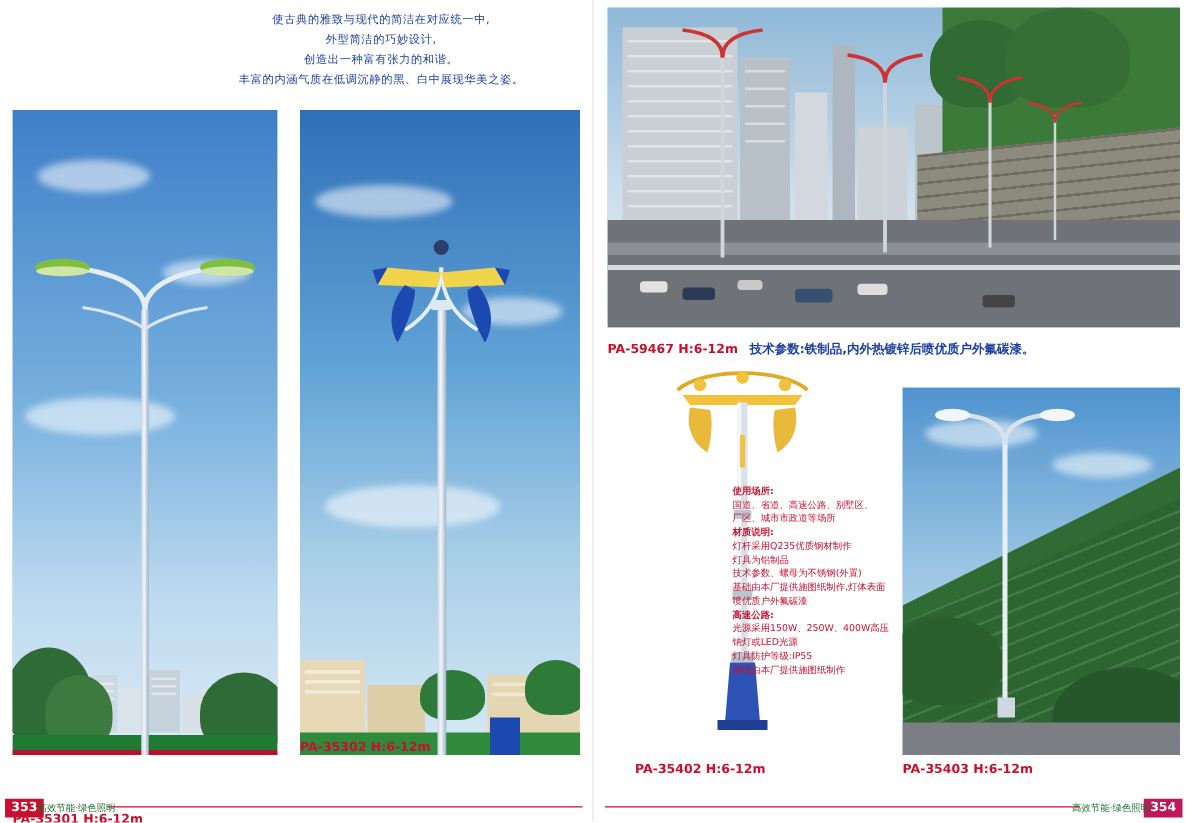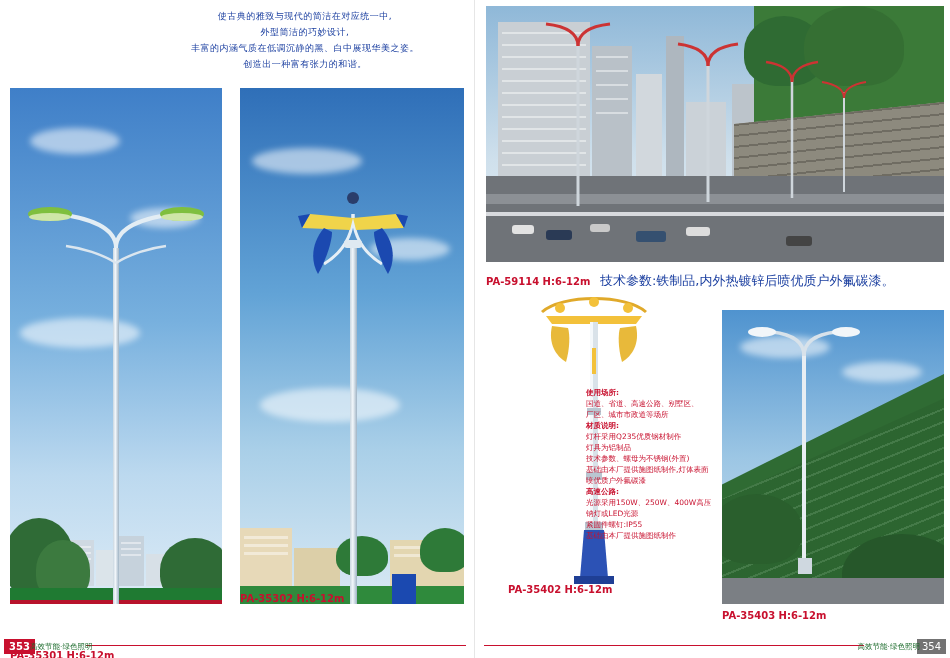--- a/index.html
+++ b/index.html
@@ -16,56 +16,56 @@
   .headline{
     position:absolute;left:155px;top:8px;width:300px;
     text-align:center;color:#1b3fa0;font-size:9px;line-height:16px;
     letter-spacing:.5px;
   }
   .headline div{white-space:nowrap;}
 
   
   .photo{position:absolute;overflow:hidden;background:#9fc7e8;}
   .cap{position:absolute;font-size:10px;font-weight:bold;color:#c8102e;white-space:nowrap;}
-  .cap .sub{color:#1b3fa0;font-weight:normal;font-size:13px;margin-left:6px;}
+  .cap .sub{color:#1b3fa0;font-weight:bold;font-size:10px;margin-left:6px;}
 
   
   .sky{position:absolute;inset:0;background:linear-gradient(#3f7fc8 0%,#77b0de 45%,#bcd9ef 75%,#dcebf6 100%);}
   .sky2{position:absolute;inset:0;background:linear-gradient(#2f6fb8 0%,#62a3d6 40%,#a9cfe8 70%,#d9e9f4 100%);}
   .cloud{position:absolute;background:rgba(255,255,255,.55);border-radius:50%;filter:blur(3px);}
   .shrub{position:absolute;border-radius:50% 50% 40% 40%;}
   .bldg{position:absolute;}
   .win{position:absolute;background:rgba(255,255,255,.45);}
 
   
   .pole{position:absolute;background:linear-gradient(90deg,#c9d6e0,#f2f7fb 40%,#9fb3c4);}
 
   
   .spec{position:absolute;color:#c8102e;font-size:7.5px;line-height:11px;white-space:nowrap;}
   .spec .b{color:#c8102e;font-weight:bold;}
 
   
   .footbar{position:absolute;left:0;bottom:0;width:100%;height:28px;}
   .foot-left-num{position:absolute;left:4px;bottom:4px;background:#c8102e;color:#fff;font-size:10px;font-weight:bold;padding:2px 5px;}
   .foot-left-txt{position:absolute;left:30px;bottom:6px;color:#1b6b2b;font-size:7.5px;}
-  .foot-right-num{position:absolute;right:4px;bottom:4px;background:#737373;color:#fff;font-size:10px;font-weight:normal;padding:2px 5px;}
+  .foot-right-num{position:absolute;right:4px;bottom:4px;background:#be185d;color:#fff;font-size:10px;font-weight:bold;padding:2px 5px;}
   .foot-right-txt{position:absolute;right:30px;bottom:6px;color:#1b6b2b;font-size:7.5px;}
   .rule{position:absolute;height:1px;background:#c8102e;}
   .gutter{position:absolute;left:474px;top:0;width:1px;height:658px;background:#e6e6e6;}
 </style>
 </head>
 <body>
 
 <div class="page">
 
   <div class="headline">
     <div>使古典的雅致与现代的简洁在对应统一中,</div>
     <div>外型简洁的巧妙设计,</div>
+    <div>创造出一种富有张力的和谐。</div>
     <div>丰富的内涵气质在低调沉静的黑、白中展现华美之姿。</div>
-    <div>创造出一种富有张力的和谐。</div>
   </div>
 
   <div class="gutter"></div>
 
   <div class="photo" style="left:10px;top:88px;width:212px;height:516px;">
     <div class="sky"></div>
     <div class="cloud" style="left:20px;top:40px;width:90px;height:26px;"></div>
     <div class="cloud" style="left:120px;top:120px;width:70px;height:20px;"></div>
     <div class="cloud" style="left:10px;top:230px;width:120px;height:30px;"></div>
 
@@ -207,21 +207,21 @@
       <line x1="306" y1="70" x2="306" y2="192" stroke="#cfd6dc" stroke-width="2.5"></line>
       <path d="M306 76 C 306 64, 318 58, 332 56" stroke="#c33" stroke-width="2.5" fill="none"></path>
       <path d="M306 76 C 306 64, 294 58, 280 56" stroke="#c33" stroke-width="2.5" fill="none"></path>
 
       <line x1="358" y1="86" x2="358" y2="186" stroke="#cfd6dc" stroke-width="2"></line>
       <path d="M358 92 C 358 82, 368 78, 380 76" stroke="#c33" stroke-width="2" fill="none"></path>
       <path d="M358 92 C 358 82, 348 78, 336 76" stroke="#c33" stroke-width="2" fill="none"></path>
     </svg>
   </div>
   <div class="cap" style="left:486px;top:272px;">
-    <span>PA-59114</span>
+    <span>PA-59467</span>
     <span>H:6-12m</span>
     <span class="sub">技术参数:铁制品,内外热镀锌后喷优质户外氟碳漆。</span>
   </div>
 
   <div class="photo" style="left:486px;top:286px;width:216px;height:318px;background:#ffffff;">
     <svg width="216" height="318" style="position:absolute;left:0;top:0;">
 
       <path d="M56 26 C 76 8, 140 8, 160 26" stroke="#e0a92a" stroke-width="3" fill="none"></path>
       <path d="M60 30 L 156 30 L 150 38 L 66 38 Z" fill="#f3c13a"></path>
       <circle cx="74" cy="22" r="5" fill="#f3c13a"></circle>
@@ -250,25 +250,25 @@
     <div>厂区、城市市政道等场所</div>
     <div class="b">材质说明:</div>
     <div>灯杆采用Q235优质钢材制作</div>
     <div>灯具为铝制品</div>
     <div>技术参数、螺母为不锈钢(外置)</div>
     <div>基础由本厂提供施图纸制作,灯体表面</div>
     <div>喷优质户外氟碳漆</div>
     <div class="b">高速公路:</div>
     <div>光源采用150W、250W、400W高压</div>
     <div>钠灯或LED光源</div>
-    <div>紧固件螺钉:IP55</div>
+    <div>灯具防护等级:IP55</div>
     <div>基础由本厂提供施图纸制作</div>
   </div>
 
-  <div class="cap" style="left:508px;top:584px;">
+  <div class="cap" style="left:508px;top:610px;">
     <span>PA-35402</span>
     <span>H:6-12m</span>
   </div>
 
   <div class="photo" style="left:722px;top:310px;width:222px;height:294px;">
     <div style="position:absolute;inset:0;background:linear-gradient(#4f93cf,#9cc6e4 50%,#cfe2f0);"></div>
     <div class="cloud" style="left:18px;top:26px;width:90px;height:22px;"></div>
     <div class="cloud" style="left:120px;top:52px;width:80px;height:20px;"></div>
 
     <div style="position:absolute;left:0;bottom:0;width:100%;height:230px;background:#2f6b33;

